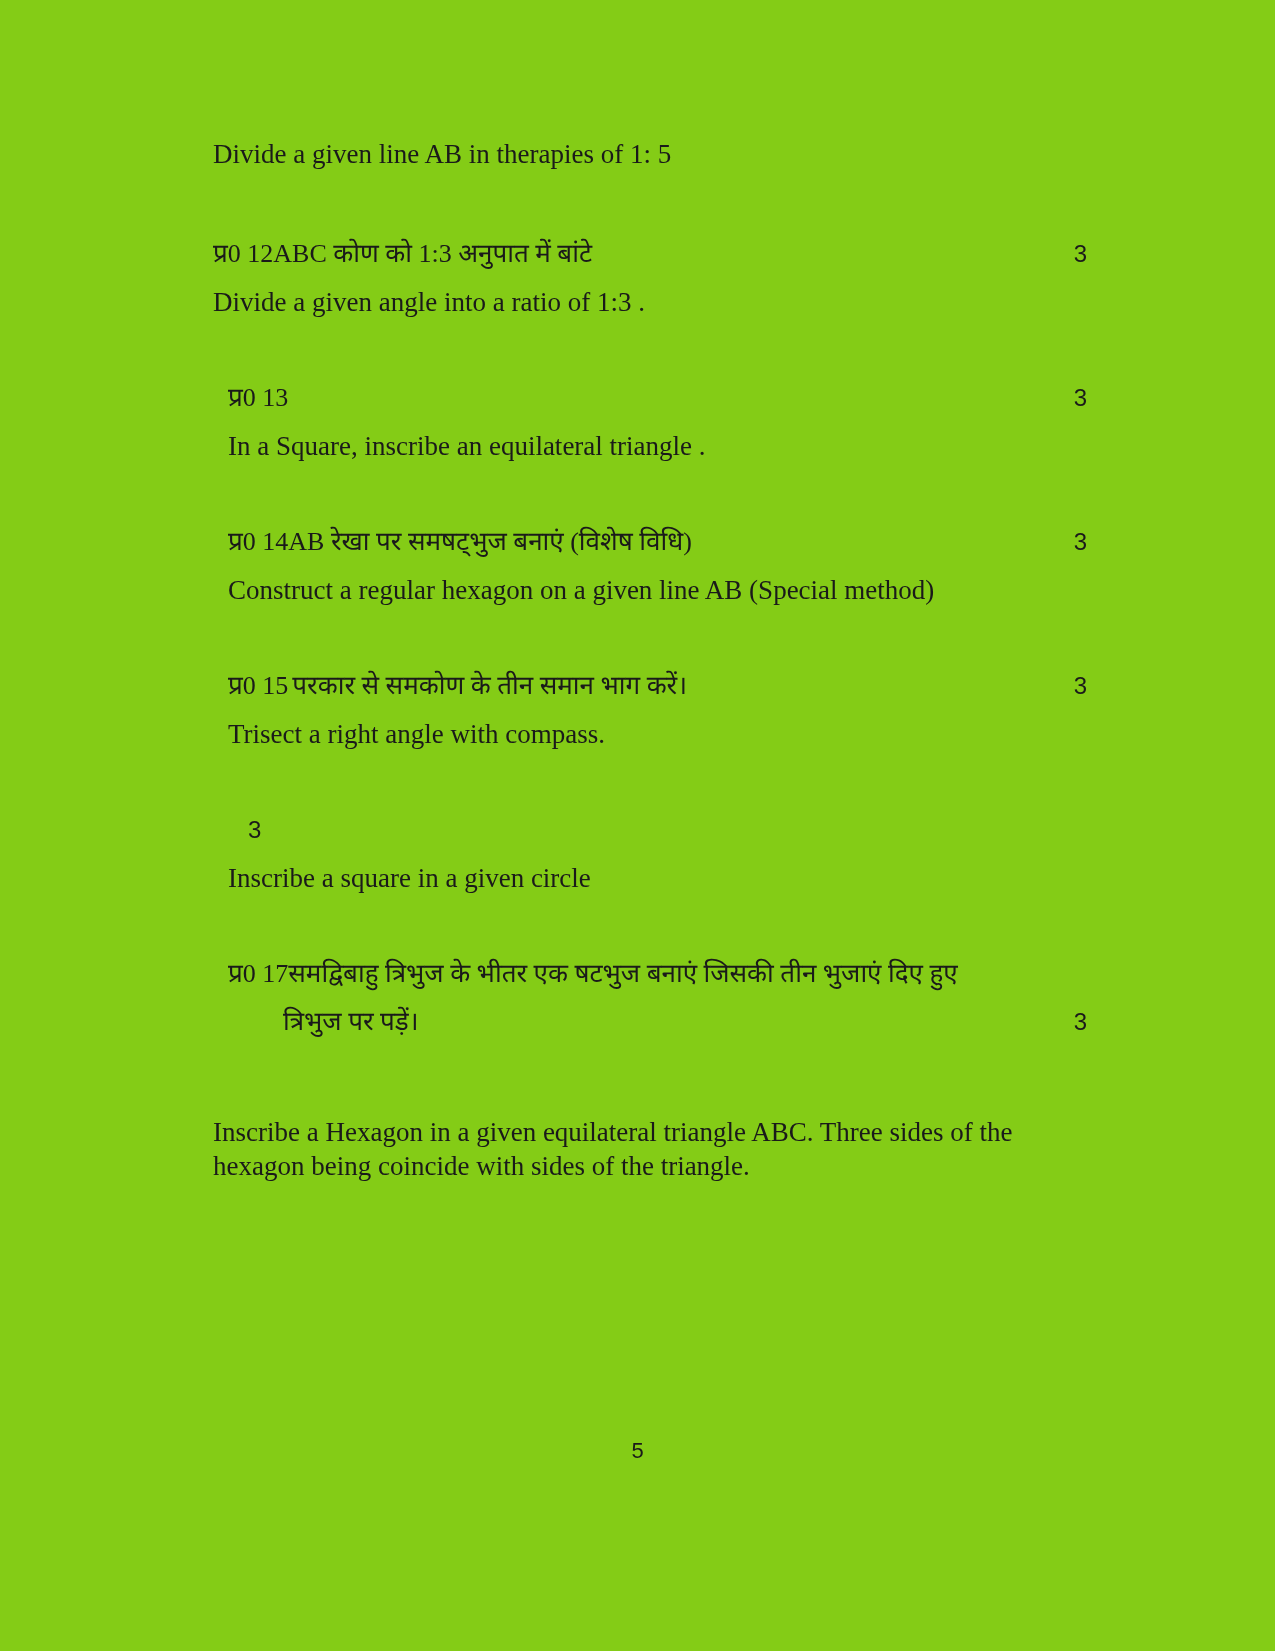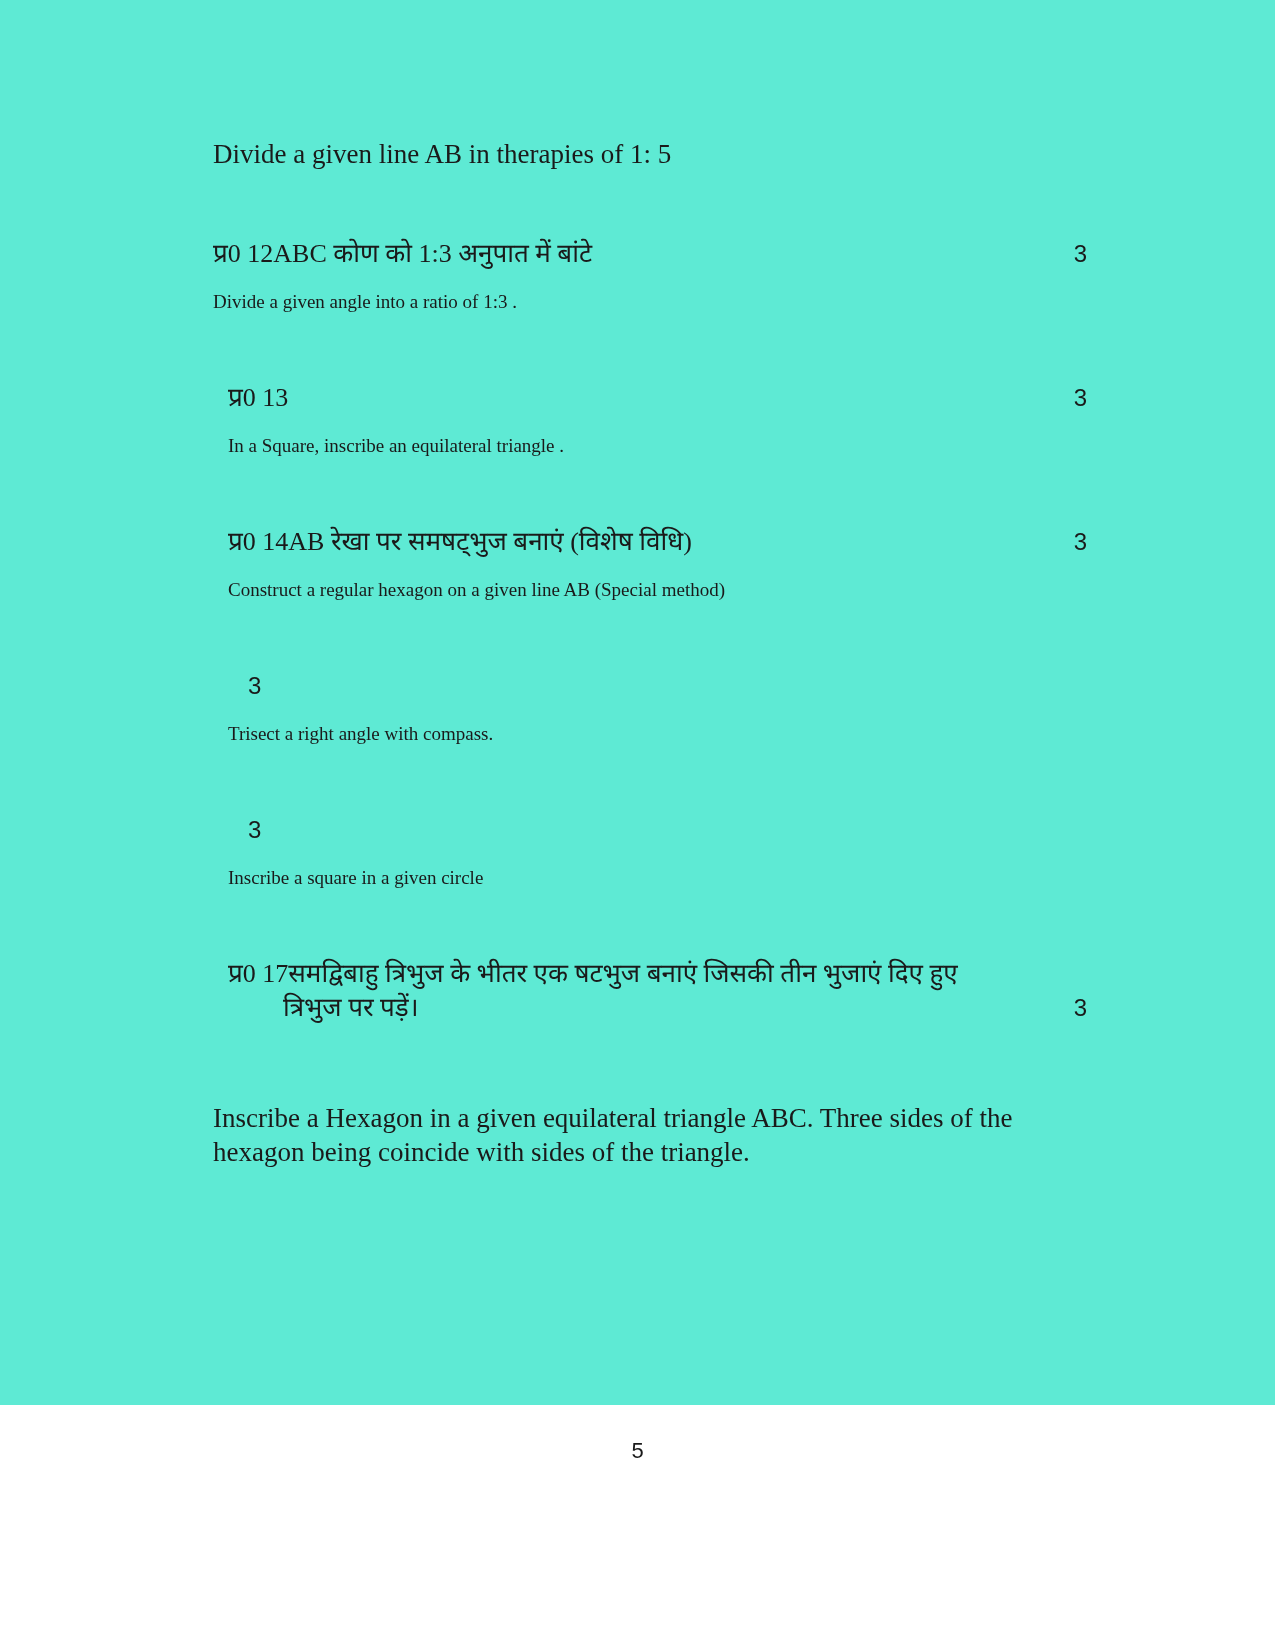--- a/index.html
+++ b/index.html
@@ -8,22 +8,22 @@
     width: 1275px;
     height: 1651px;
     font-family: "Liberation Serif", "DejaVu Serif", serif;
     color: #1a1a1a;
     position: relative;
     overflow: hidden;
   }
   .page {
     position: relative;
     width: 1275px;
-    height: 1405px;
-    background: #5eead4;
+    height: 1651px;
+    background: #84cc16;
   }
   .content {
     padding: 137px 188px 0 213px;
   }
   .intro-line {
     font-size: 27px;
     line-height: 34px;
     margin-bottom: 66px;
   }
   .question {
@@ -46,21 +46,21 @@
   .q-hindi .wide-gap {
     margin-right: 4px;
   }
   .q-marks {
     font-size: 24px;
     font-family: "Liberation Sans", sans-serif;
     flex: 0 0 auto;
     padding-left: 20px;
   }
   .q-english {
-    font-size: 19px;
+    font-size: 27px;
     line-height: 34px;
     margin-top: 14px;
   }
   .q-line.second-line .q-hindi {
     padding-left: 55px;
   }
   .closing-paragraph {
     margin-top: 76px;
     font-size: 27px;
     line-height: 34px;
@@ -111,40 +111,44 @@
           <span>प्र0 14</span>
           <span>AB रेखा पर समषट्भुज बनाएं (विशेष विधि)</span>
         </span>
         <span class="q-marks">3</span>
       </div>
       <div class="q-english">Construct a regular hexagon on a given line AB (Special method)</div>
     </div>
 
     <div class="question indent">
       <div class="q-line">
+        <span class="q-hindi">
+          <span class="wide-gap">प्र0 15</span>
+          <span>परकार से समकोण के तीन समान भाग करें।</span>
+        </span>
         <span class="q-marks">3</span>
       </div>
       <div class="q-english">Trisect a right angle with compass.</div>
     </div>
 
     <div class="question indent">
       <div class="q-line">
         <span class="q-marks">3</span>
       </div>
       <div class="q-english">Inscribe a square in a given circle</div>
     </div>
 
     <div class="question indent">
       <div class="q-line">
         <span class="q-hindi">
           <span>प्र0 17</span>
           <span>समद्विबाहु त्रिभुज के भीतर एक षटभुज बनाएं जिसकी तीन भुजाएं दिए हुए</span>
         </span>
       </div>
-      <div class="q-line second-line" style="text-align:center;">
+      <div class="q-line second-line" style="margin-top:14px;text-align:center;">
         <span class="q-hindi">
           <span>त्रिभुज पर पड़ें।</span>
         </span>
         <span class="q-marks">3</span>
       </div>
     </div>
 
     <div class="closing-paragraph">Inscribe a Hexagon in a given equilateral triangle ABC. Three sides of the hexagon being coincide with sides of the triangle.</div>
 
   </div>

